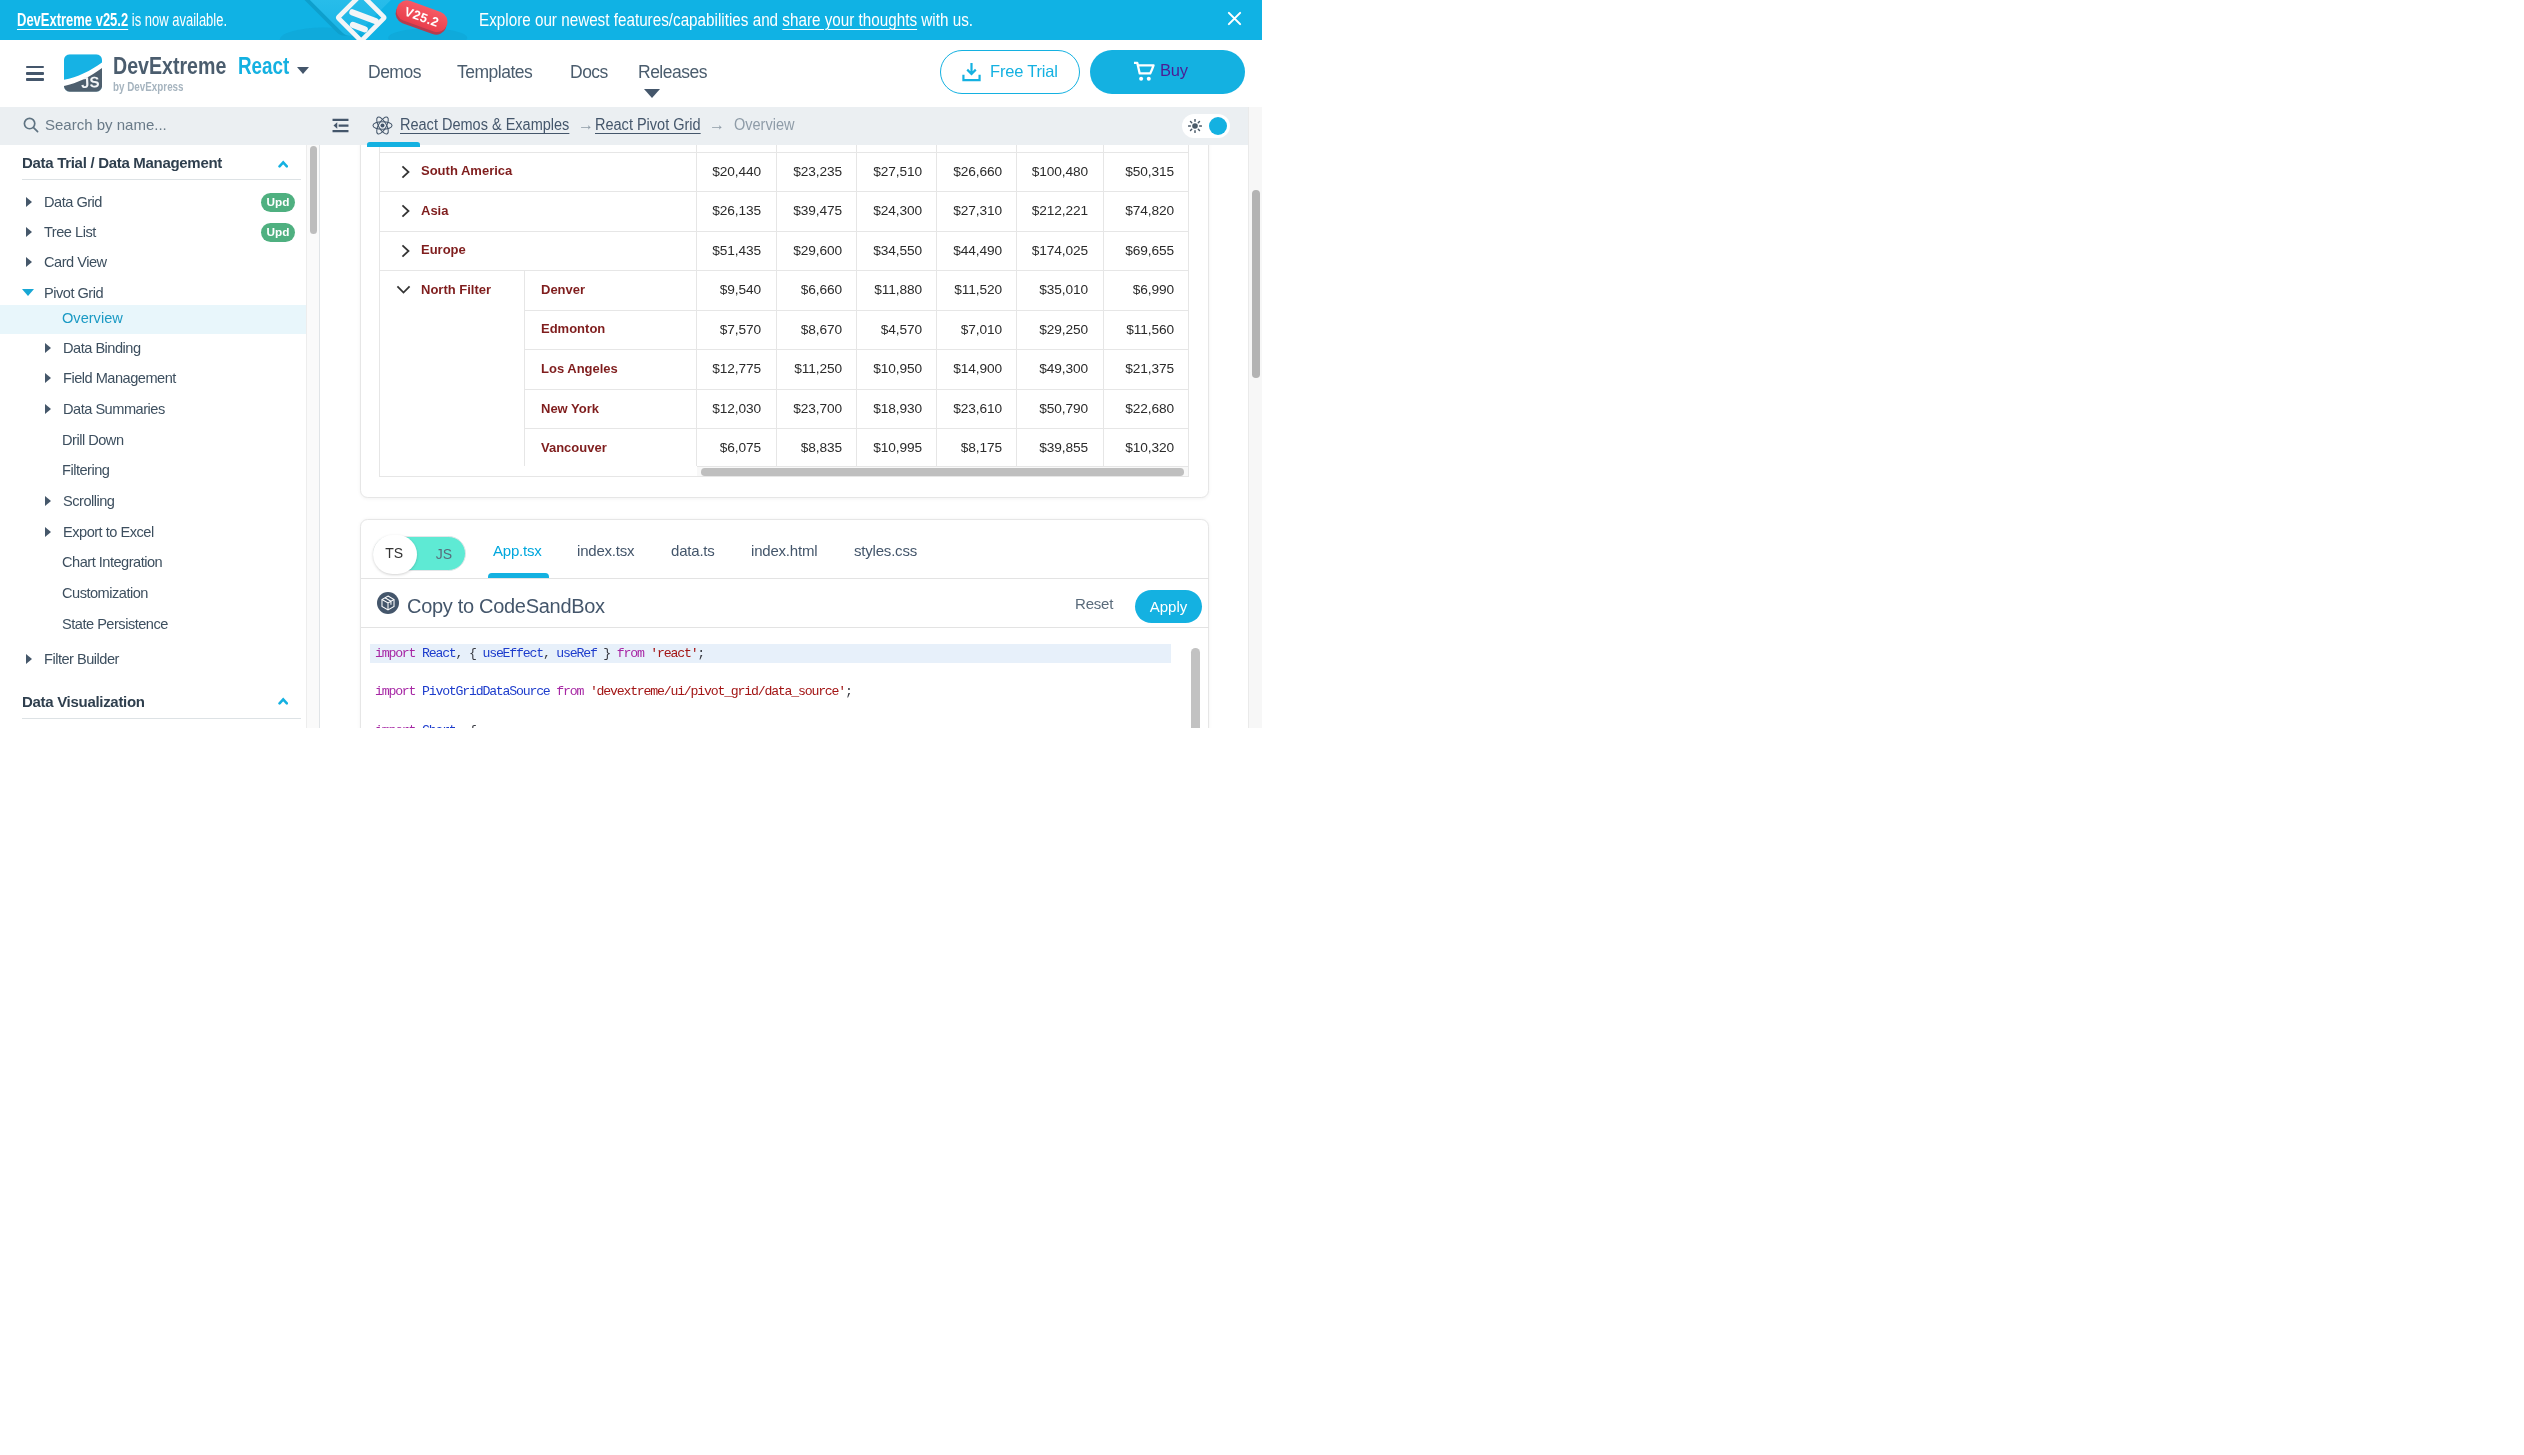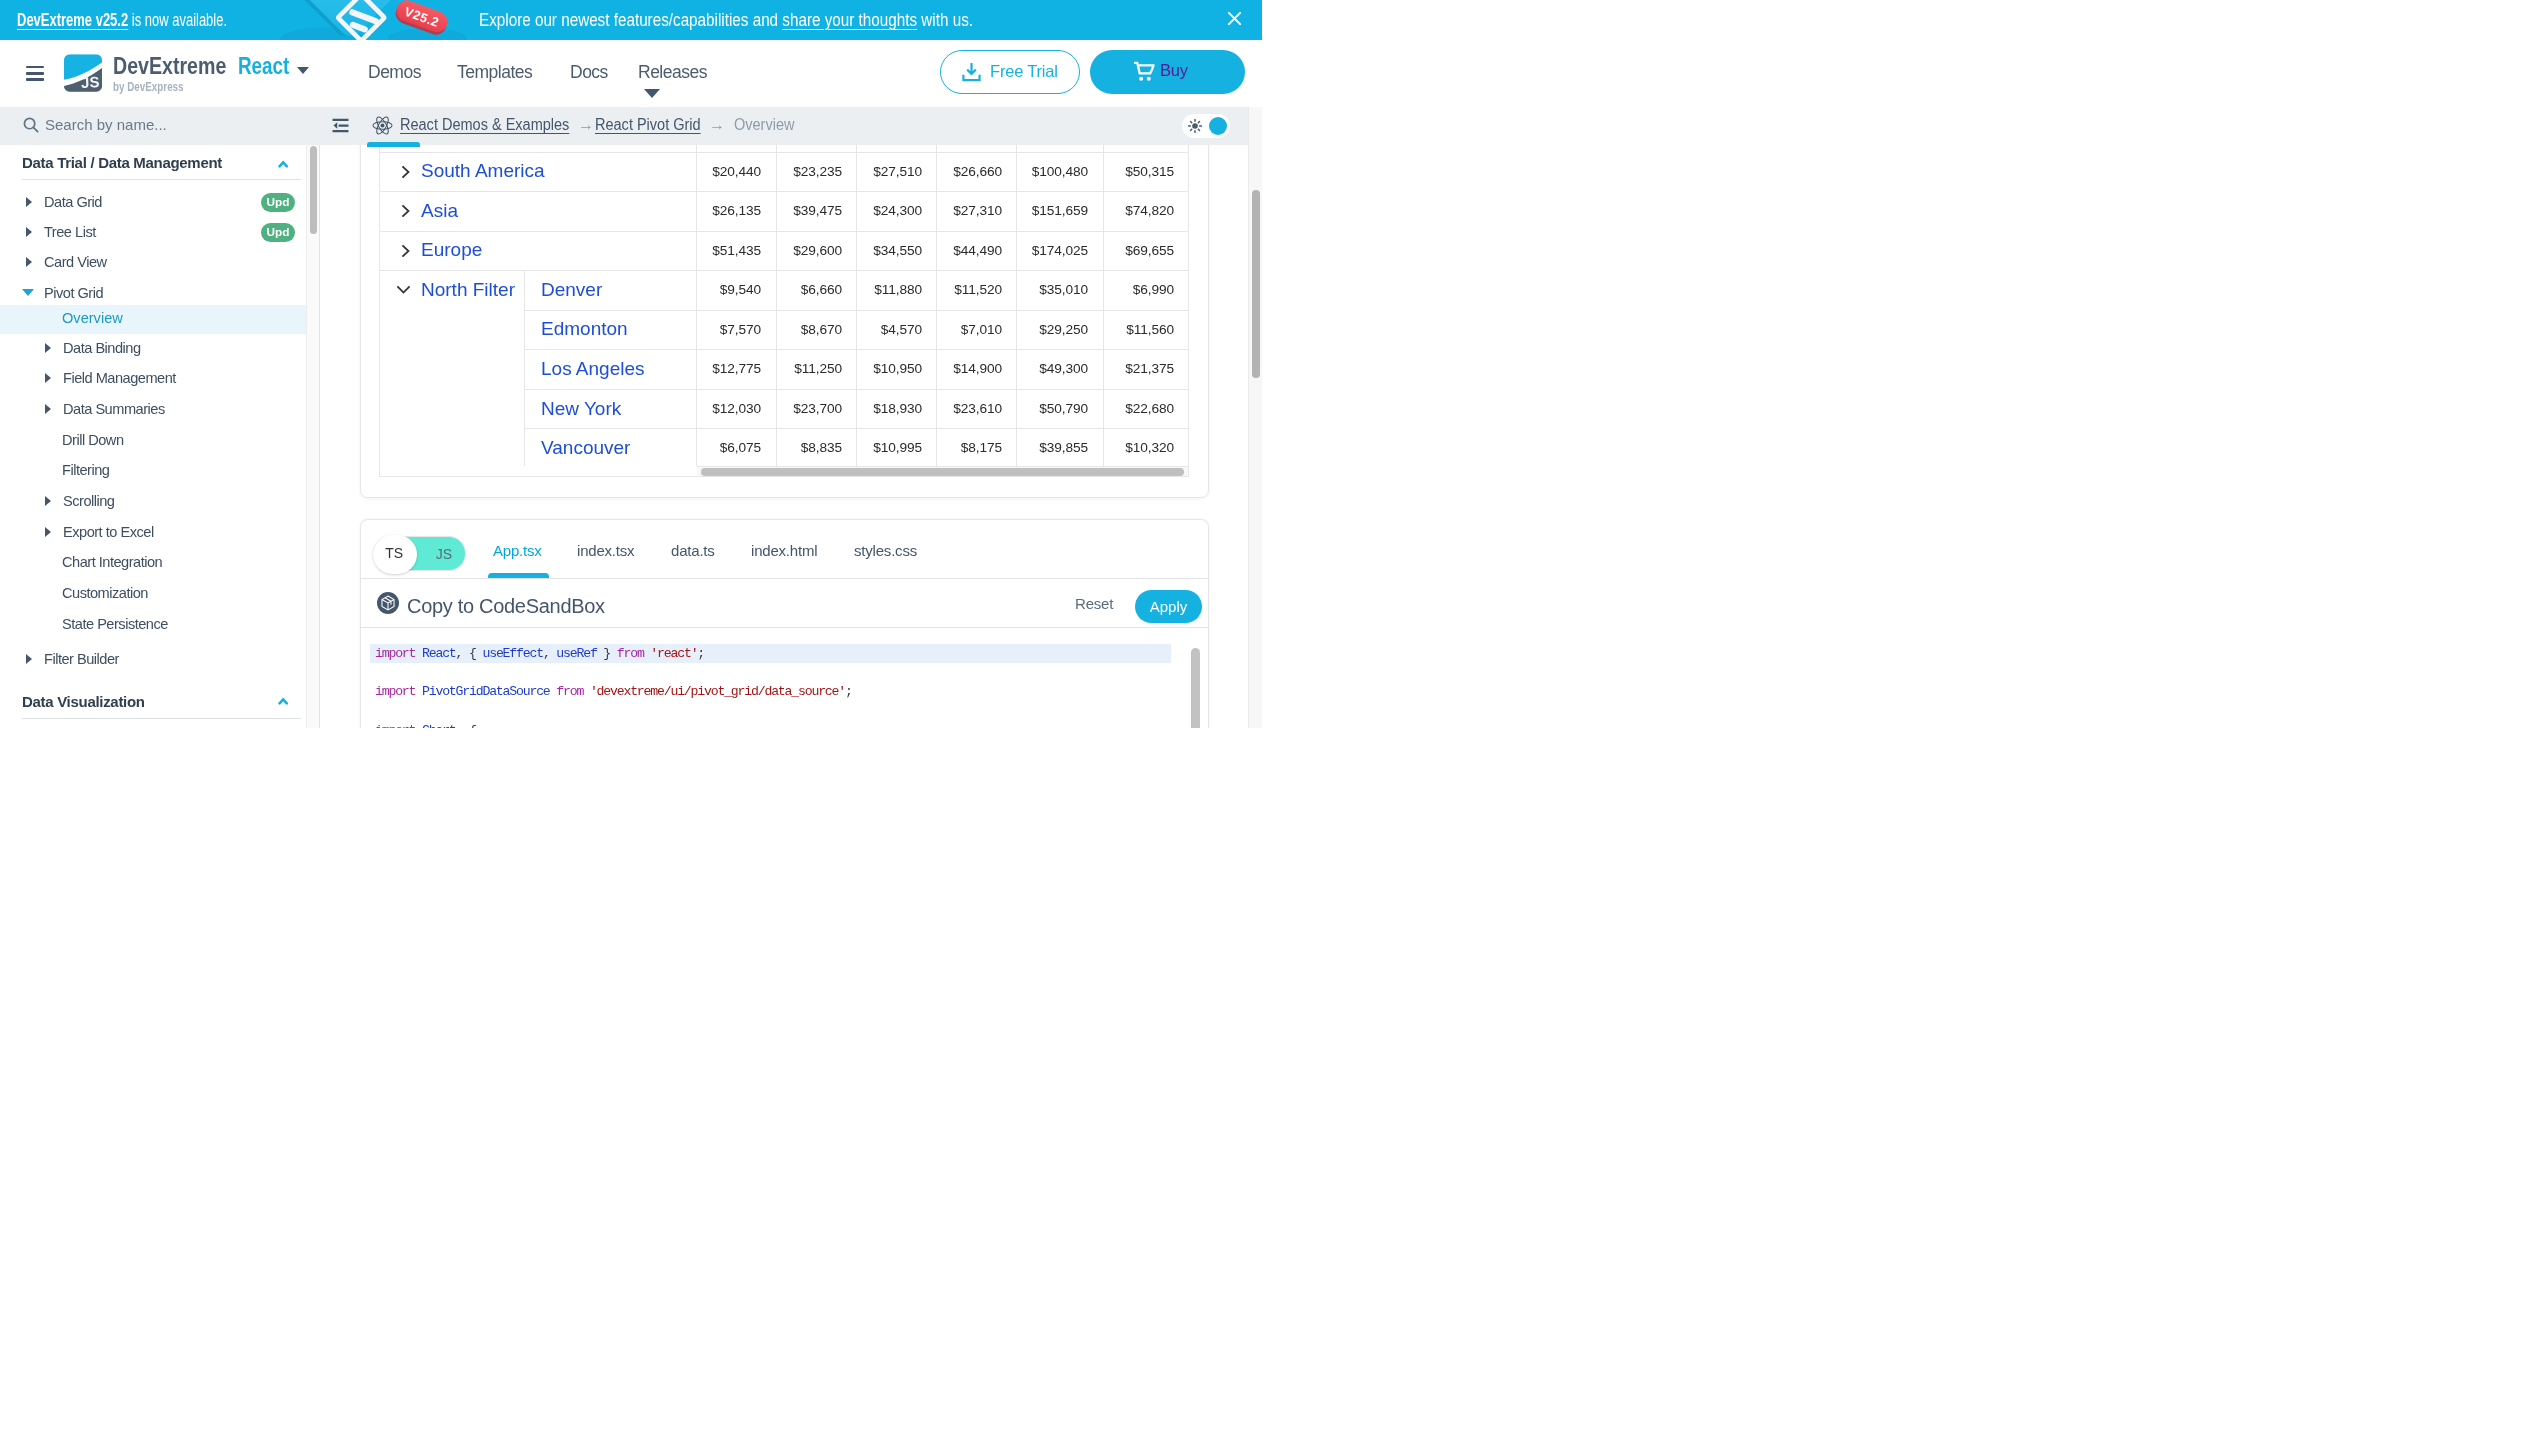--- a/index.html
+++ b/index.html
@@ -67,21 +67,21 @@
   text-align:center; line-height:19.4px; letter-spacing:0; }
 #ovhl { position:absolute; left:0; top:161px; width:306px; height:29px; background:#e8f6fb; }
 #ovtext { position:absolute; left:59px; top:167px; font-size:14.6px; color:#1b9ac4; }
 .sbdiv { position:absolute; left:22px; top:35px; width:279px; height:0.9px; background:#dde2e5; }
 
 
 #pcard { position:absolute; left:360px; top:132px; width:849px; height:366px;
   background:#fff; border:0.9px solid #e6e6e6; border-radius:7.6px;
   box-shadow:0 0.9px 3.8px rgba(0,0,0,0.05); }
 .vline, .hline2 { position:absolute; background:#e6e6e6; }
-.rowlabel { position:absolute; font-size:19px; font-weight:400; color:#1d4ed8; letter-spacing:0; line-height:18px; }
+.rowlabel { position:absolute; font-size:13px; font-weight:700; color:#7f1d1d; letter-spacing:0; line-height:18px; }
 .cell { position:absolute; font-size:13.7px; color:#2b2b2b; text-align:right; letter-spacing:-0.1px; line-height:16px; }
 .chev { position:absolute; }
 #hscrolltrack { position:absolute; background:#f8f8f8; border-top:0.9px solid #e6e6e6; }
 #hscrollthumb { position:absolute; background:#bfbfbf; border-radius:3.8px; }
 
 
 #ccard { position:absolute; left:360px; top:519px; width:849px; height:245px;
   background:#fff; border:0.9px solid #e6e6e6; border-radius:7.6px 7.6px 0 0;
   box-shadow:0 0.9px 3.8px rgba(0,0,0,0.05); }
 #tsjs { position:absolute; left:11.8px; top:15.6px; width:93px; height:35px;
@@ -333,21 +333,21 @@
 <div class="cell" style="left:699px; top:164px; width:62px;">$20,440</div>
 <div class="cell" style="left:780px; top:164px; width:62px;">$23,235</div>
 <div class="cell" style="left:860px; top:164px; width:62px;">$27,510</div>
 <div class="cell" style="left:940px; top:164px; width:62px;">$26,660</div>
 <div class="cell" style="left:1020px; top:164px; width:68px;">$100,480</div>
 <div class="cell" style="left:1106px; top:164px; width:68px;">$50,315</div>
 <div class="cell" style="left:699px; top:203px; width:62px;">$26,135</div>
 <div class="cell" style="left:780px; top:203px; width:62px;">$39,475</div>
 <div class="cell" style="left:860px; top:203px; width:62px;">$24,300</div>
 <div class="cell" style="left:940px; top:203px; width:62px;">$27,310</div>
-<div class="cell" style="left:1020px; top:203px; width:68px;">$151,659</div>
+<div class="cell" style="left:1020px; top:203px; width:68px;">$212,221</div>
 <div class="cell" style="left:1106px; top:203px; width:68px;">$74,820</div>
 <div class="cell" style="left:699px; top:243px; width:62px;">$51,435</div>
 <div class="cell" style="left:780px; top:243px; width:62px;">$29,600</div>
 <div class="cell" style="left:860px; top:243px; width:62px;">$34,550</div>
 <div class="cell" style="left:940px; top:243px; width:62px;">$44,490</div>
 <div class="cell" style="left:1020px; top:243px; width:68px;">$174,025</div>
 <div class="cell" style="left:1106px; top:243px; width:68px;">$69,655</div>
 <div class="cell" style="left:699px; top:282px; width:62px;">$9,540</div>
 <div class="cell" style="left:780px; top:282px; width:62px;">$6,660</div>
 <div class="cell" style="left:860px; top:282px; width:62px;">$11,880</div>

